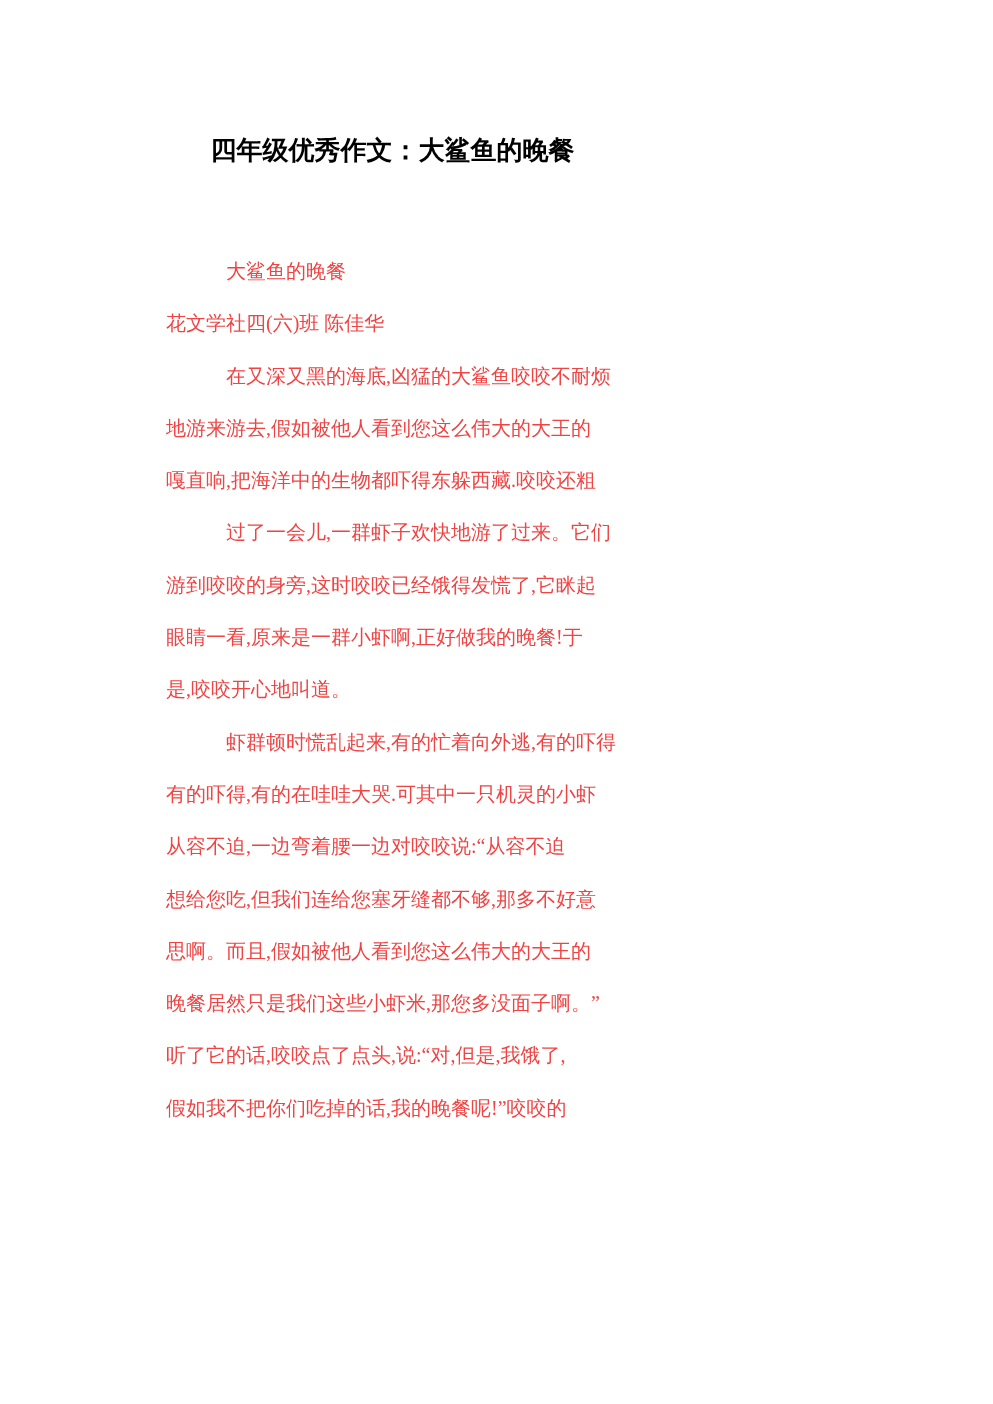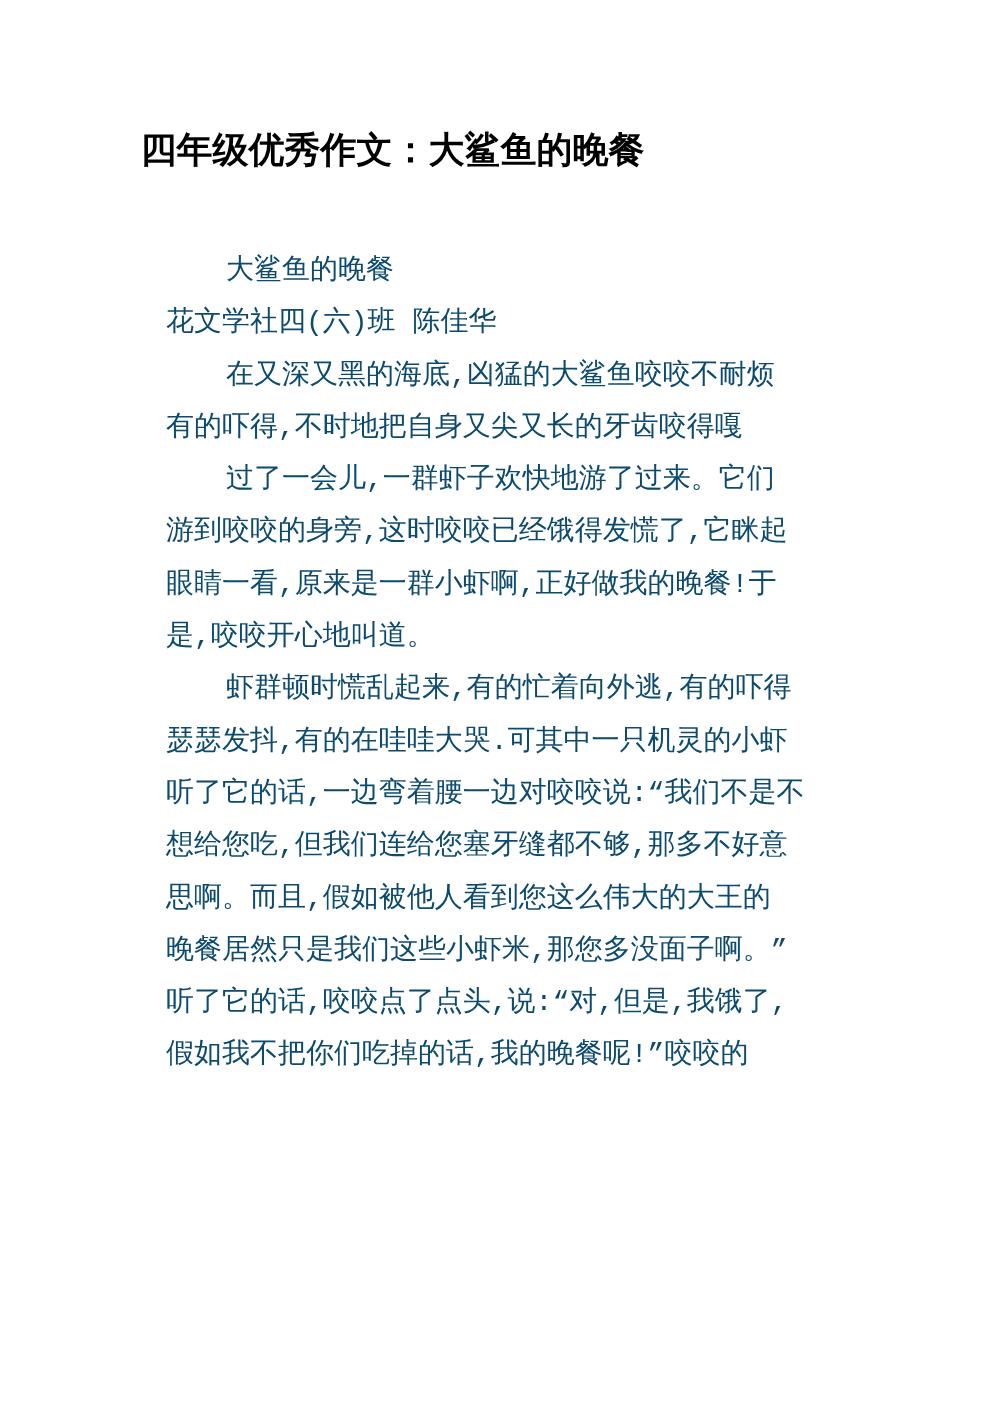--- a/index.html
+++ b/index.html
@@ -23,34 +23,34 @@
       background: #ffffff;
     }
     .title {
       position: absolute;
       left: 0;
       top: 124px;
       width: 785px;
       text-align: center;
       font-family: "DejaVu Sans", "Liberation Sans", sans-serif;
       font-weight: bold;
-      font-size: 36px;
+      font-size: 26px;
       line-height: 52px;
       color: #000000;
       letter-spacing: 0px;
     }
     .body {
       position: absolute;
       left: 166px;
       top: 245px;
       width: 670px;
-      font-family: Liberation Mono, monospace;
-      font-size: 28px;
+      font-family: Liberation Serif, serif;
+      font-size: 20px;
       line-height: 52.3px;
-      color: #0c4a6e;
+      color: #ef4444;
     }
     .line {
       display: block;
       white-space: nowrap;
       height: 52.3px;
     }
     .indent {
       padding-left: 60px;
     }
   </style>
@@ -60,29 +60,30 @@
 <div class="page">
   <div class="title">四年级优秀作文：大鲨鱼的晚餐</div>
 
   <div class="body">
 
     <span class="line indent">大鲨鱼的晚餐</span>
 
     <span class="line">花文学社四(六)班  陈佳华</span>
 
     <span class="line indent">在又深又黑的海底,凶猛的大鲨鱼咬咬不耐烦</span>
-    <span class="line">有的吓得,不时地把自身又尖又长的牙齿咬得嘎</span>
+    <span class="line">地游来游去,假如被他人看到您这么伟大的大王的</span>
+    <span class="line">嘎直响,把海洋中的生物都吓得东躲西藏.咬咬还粗</span>
 
     <span class="line indent">过了一会儿,一群虾子欢快地游了过来。它们</span>
     <span class="line">游到咬咬的身旁,这时咬咬已经饿得发慌了,它眯起</span>
     <span class="line">眼睛一看,原来是一群小虾啊,正好做我的晚餐!于</span>
     <span class="line">是,咬咬开心地叫道。</span>
 
     <span class="line indent">虾群顿时慌乱起来,有的忙着向外逃,有的吓得</span>
-    <span class="line">瑟瑟发抖,有的在哇哇大哭.可其中一只机灵的小虾</span>
-    <span class="line">听了它的话,一边弯着腰一边对咬咬说:“我们不是不</span>
+    <span class="line">有的吓得,有的在哇哇大哭.可其中一只机灵的小虾</span>
+    <span class="line">从容不迫,一边弯着腰一边对咬咬说:“从容不迫</span>
     <span class="line">想给您吃,但我们连给您塞牙缝都不够,那多不好意</span>
     <span class="line">思啊。而且,假如被他人看到您这么伟大的大王的</span>
     <span class="line">晚餐居然只是我们这些小虾米,那您多没面子啊。”</span>
     <span class="line">听了它的话,咬咬点了点头,说:“对,但是,我饿了,</span>
     <span class="line">假如我不把你们吃掉的话,我的晚餐呢!”咬咬的</span>
   </div>
 </div>
 
 </body></html>

